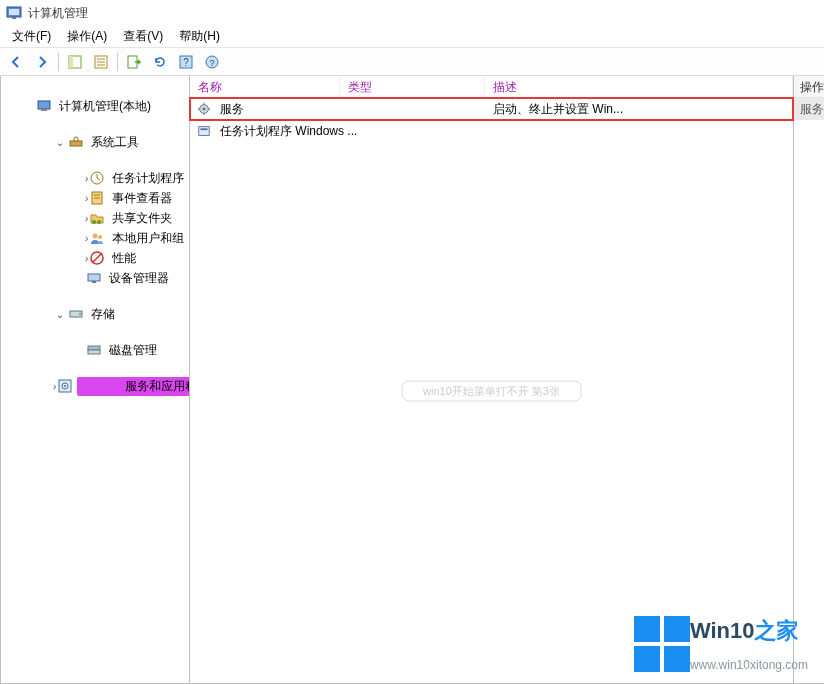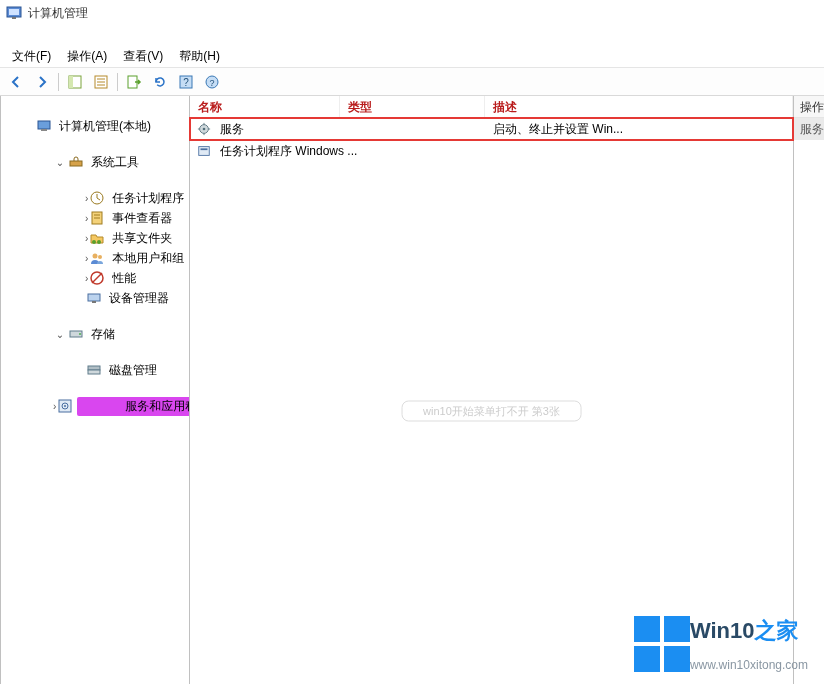--- a/index.html
+++ b/index.html
@@ -27,21 +27,20 @@
     display: inline-flex; align-items: center; justify-content: center;
   }
   .titlebar .title { color: #333; }
   .menubar {
     height: 22px;
     display: flex;
     align-items: center;
     padding: 0 4px;
     border-bottom: 1px solid #e5e5e5;
     background: #fff;
-    margin-top: 20px;
   }
   .menubar .menu-item {
     padding: 2px 8px;
     cursor: default;
   }
   .toolbar {
     height: 28px;
     display: flex;
     align-items: center;
     padding: 0 4px;
@@ -112,22 +111,22 @@
     align-items: center;
   }
   .list-header .col, .list-row .col {
     padding: 0 8px;
     line-height: 22px;
     overflow: hidden;
     text-overflow: ellipsis;
     white-space: nowrap;
   }
   .list-header .col {
-    font-weight: bold;
-    color: #b91c1c;
+    font-weight: normal;
+    color: #a21caf;
     border-right: 1px solid #eee;
     height: 100%;
   }
   .col-name { width: 150px; }
   .col-type { width: 145px; }
   .col-desc { flex: 1; }
   .list-body { flex: 1; position: relative; }
   .list-row {
     display: flex;
     height: 22px;

